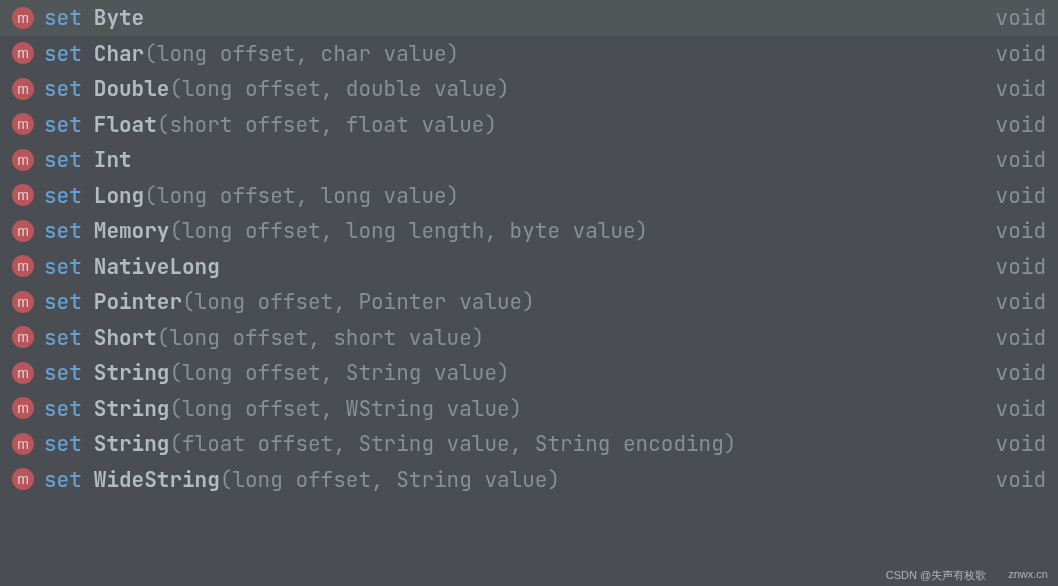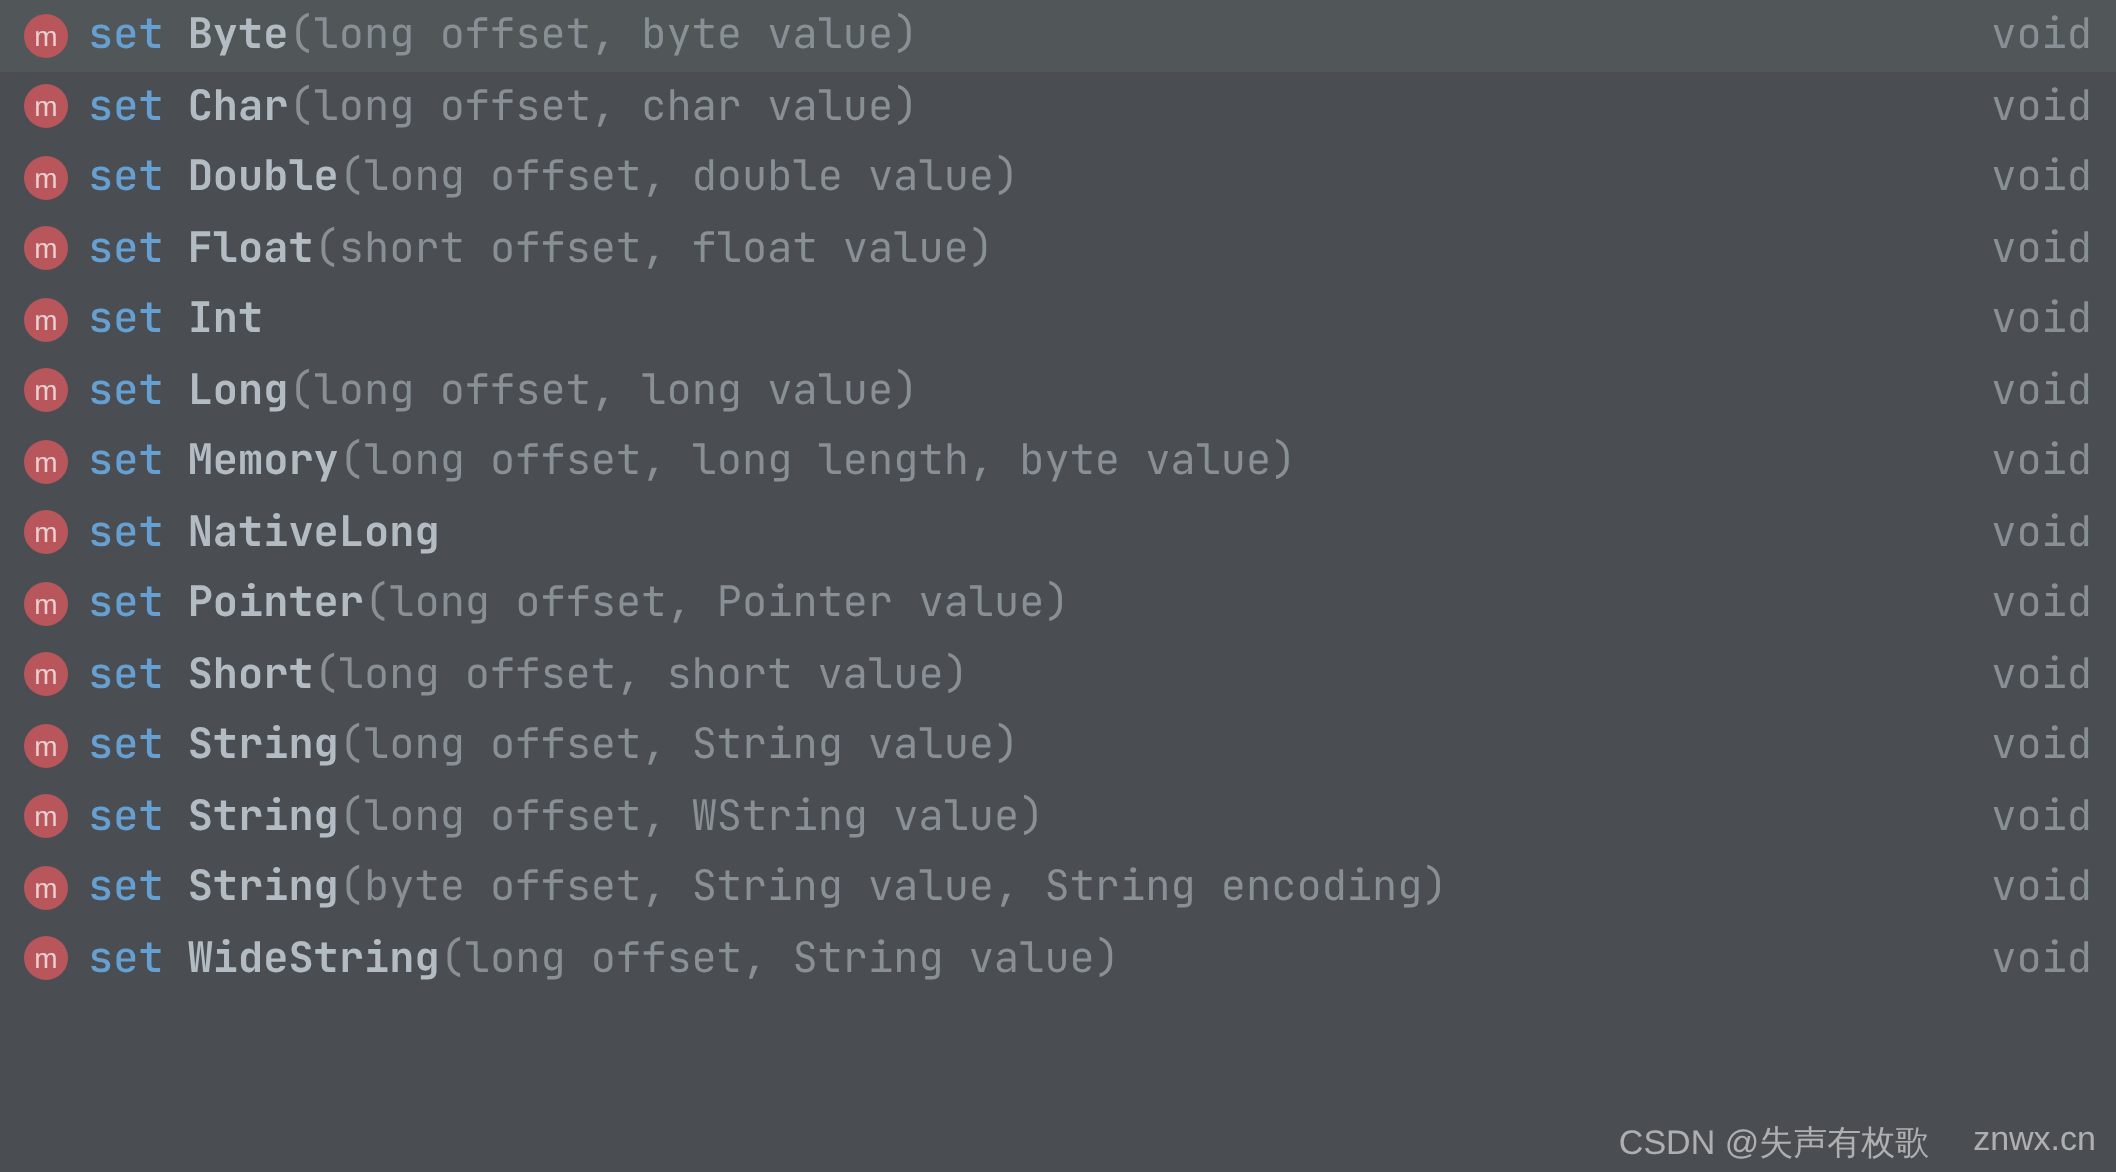--- a/index.html
+++ b/index.html
@@ -68,41 +68,40 @@
       color: #888f95;
       margin-left: auto;
       padding-left: 30px;
     }
     .watermark-row {
       position: absolute;
       bottom: 3px;
       right: 10px;
       display: flex;
       gap: 22px;
-      font-size: 17px;
+      font-size: 11px;
       font-family: -apple-system, sans-serif;
       font-weight: 400;
       color: rgba(240,240,240,0.6);
       pointer-events: none;
     }
     #completion-rows {
       width: 100%;
     }
   </style>
 </head>
 <body>
 
 <div class="completion-list">
   <div id="completion-rows">
       <div class="completion-item selected">
         <div class="icon-badge">m</div>
         <div class="method-sig">
           <span class="prefix">set</span>
           <span class="suffix">Byte</span>
-          <span class="params">(long offset, byte value)</span>
         </div>
         <div class="return-type">void</div>
       </div>
       <div class="completion-item">
         <div class="icon-badge">m</div>
         <div class="method-sig">
           <span class="prefix">set</span>
           <span class="suffix">Char</span>
           <span class="params">(long offset, char value)</span>
         </div>
@@ -194,21 +193,21 @@
           <span class="suffix">String</span>
           <span class="params">(long offset, WString value)</span>
         </div>
         <div class="return-type">void</div>
       </div>
       <div class="completion-item">
         <div class="icon-badge">m</div>
         <div class="method-sig">
           <span class="prefix">set</span>
           <span class="suffix">String</span>
-          <span class="params">(byte offset, String value, String encoding)</span>
+          <span class="params">(float offset, String value, String encoding)</span>
         </div>
         <div class="return-type">void</div>
       </div>
       <div class="completion-item">
         <div class="icon-badge">m</div>
         <div class="method-sig">
           <span class="prefix">set</span>
           <span class="suffix">WideString</span>
           <span class="params">(long offset, String value)</span>
         </div>

